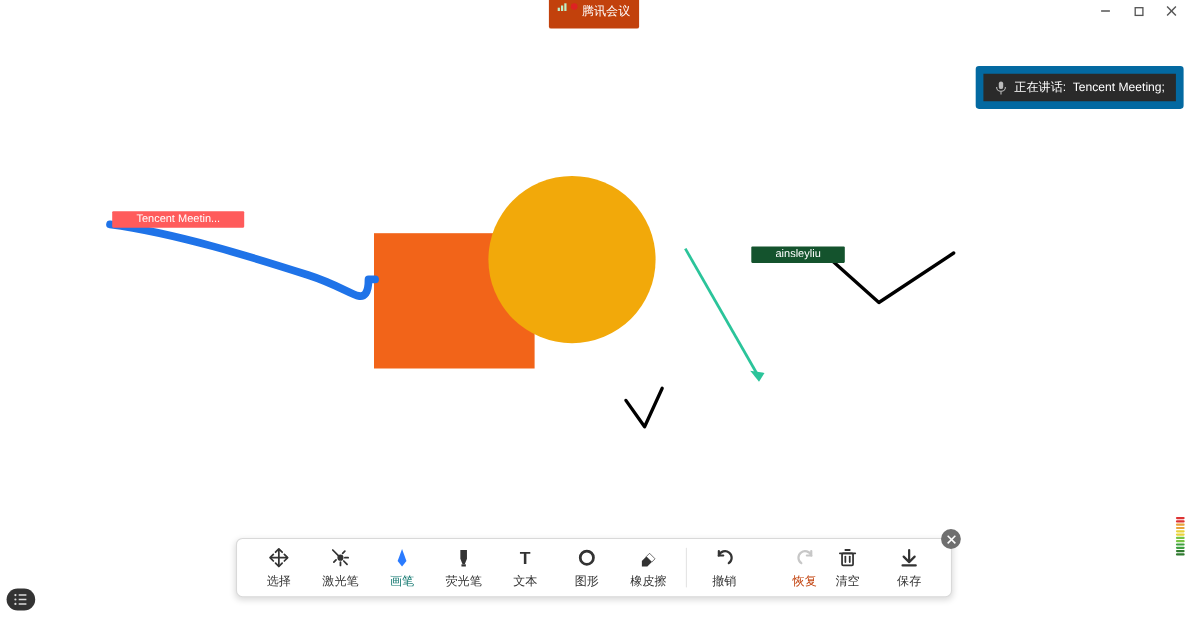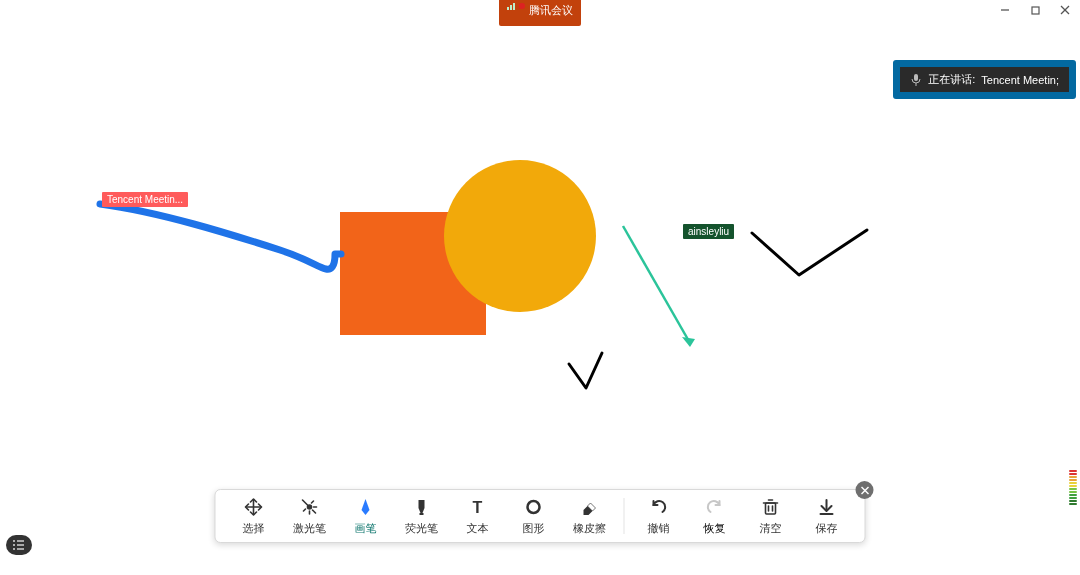--- a/index.html
+++ b/index.html
@@ -73,21 +73,21 @@
     }
     .speaking-pill .mic-icon svg { display:block; }
     .canvas {
       position: absolute;
       top: 20px; left: 0; right: 0; bottom: 0;
     }
     .user-tag {
       position: absolute;
       font-size: 10px;
       color: #fff;
-      padding: 2px 5px;
+      padding: 2px 22px;
       border-radius: 1px;
       white-space: nowrap;
     }
     .tag1 { left: 102px; top: 172px; background: #ff5b5b; }
     .tag2 { left: 683px; top: 204px; background: #14532d; }
     .orange-rect {
       position: absolute;
       left: 340px; top: 192px;
       width: 146px; height: 123px;
       background: #f26419;
@@ -115,21 +115,21 @@
     .tool {
       width: 56px;
       display: flex;
       flex-direction: column;
       align-items: center;
       gap: 3px;
       cursor: pointer;
       color: #333;
     }
     .tool.active { color: #0f766e; }
-    .tool.disabled { color: #000000; cursor: default; }
+    .tool.disabled { color: #c2410c; cursor: default; align-items: flex-end; }
     .tool .ticon { height: 22px; display:flex; align-items:center; justify-content:center; }
     .tool .tlabel { font-size: 11px; }
     .divider {
       width: 1px;
       height: 36px;
       background: #e4e4e4;
       margin: 0 6px;
     }
     .close-pill {
       position: absolute;
@@ -199,21 +199,21 @@
 
 <div class="speaking-pill">
   <span class="mic-icon">
     <svg width="12" height="14" viewBox="0 0 12 14">
         <rect x="4" y="1" width="4" height="7" rx="2" fill="#bbb"></rect>
         <path d="M2 6a4 4 0 0 0 8 0" fill="none" stroke="#bbb" stroke-width="1"></path>
         <line x1="6" y1="10" x2="6" y2="13" stroke="#bbb" stroke-width="1"></line>
       </svg>
   </span>
   <span>正在讲话:</span>
-  <span>Tencent Meetin;</span>
+  <span>Tencent Meeting;</span>
 </div>
 
 <div class="canvas">
 
   <div class="orange-rect"></div>
   <div class="orange-circle"></div>
 
   <svg width="1080" height="555" style="position:absolute;left:0;top:0">
 
     <path d="M100 184 C 160 192, 230 214, 280 230 C 305 238, 320 248, 326 249 C 331 250, 335 247, 335 234 L 341 234" fill="none" stroke="#1f73e8" stroke-width="7" stroke-linecap="round" stroke-linejoin="round"></path>

